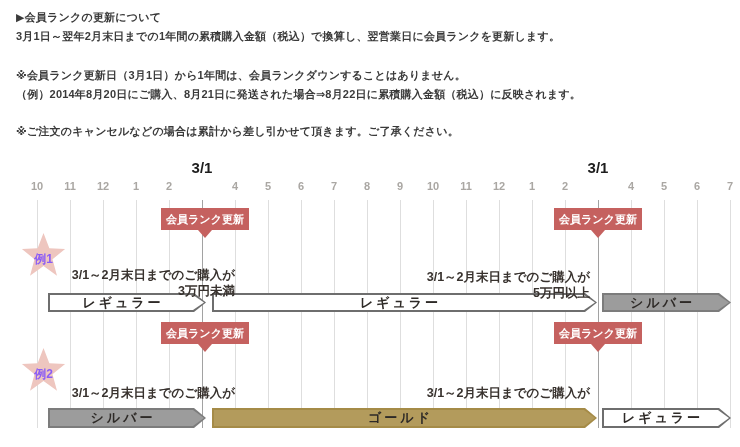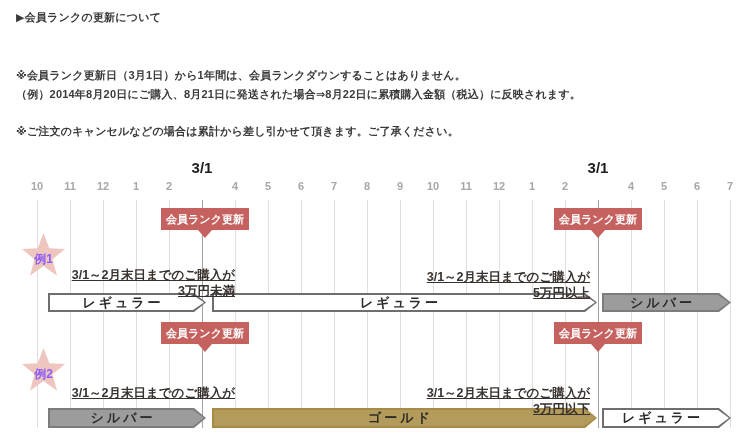--- a/index.html
+++ b/index.html
@@ -36,28 +36,29 @@
   .seg.gold .fill{background:#b39b5c;}
   .seg .lbl{position:absolute;inset:0;display:flex;align-items:center;justify-content:center;
     font-size:13px;font-weight:bold;color:#2e2a27;letter-spacing:3px;padding-right:8px;}
   .star{position:absolute;left:21px;width:45px;height:46px;z-index:5;}
   .star .shape5{position:absolute;inset:0;background:#eec6bf;
     clip-path:polygon(50% 0%,63% 33%,98% 35%,70% 57%,80% 93%,50% 72%,20% 93%,30% 57%,2% 35%,37% 33%);}
   .star .lbl{position:absolute;inset:0;display:flex;align-items:center;justify-content:center;
     padding-top:6px;font-size:12px;font-weight:bold;color:#8b5cf6;}
   .cap{position:absolute;width:210px;text-align:right;font-size:12.5px;font-weight:bold;
     color:#38322e;line-height:15.5px;z-index:4;white-space:nowrap;}
-  .cap span{display:block;text-decoration:underline;}
+  .cap span{display:block;}
 </style>
 </head>
 <body>
 
 <div class="page">
 
   <div class="tline" style="top:10px;">▶会員ランクの更新について</div>
+  <div class="tline" style="top:29px;">3月1日～翌年2月末日までの1年間の累積購入金額（税込）で換算し、翌営業日に会員ランクを更新します。</div>
   <div class="tline" style="top:68px;">※会員ランク更新日（3月1日）から1年間は、会員ランクダウンすることはありません。</div>
   <div class="tline" style="top:87px;">（例）2014年8月20日にご購入、8月21日に発送された場合⇒8月22日に累積購入金額（税込）に反映されます。</div>
   <div class="tline" style="top:124px;">※ご注文のキャンセルなどの場合は累計から差し引かせて頂きます。ご了承ください。</div>
 
   <div class="diagram">
 
     <div class="gl" style="left:37px"></div>
     <div class="gl" style="left:70px"></div>
     <div class="gl" style="left:103px"></div>
     <div class="gl" style="left:136px"></div>
@@ -153,17 +154,16 @@
     </div>
     <div class="star" style="top:348px">
       <div class="shape5"></div>
       <span class="lbl">例2</span>
     </div>
     <div class="cap" style="left:25px;top:386px">
       <span>3/1～2月末日までのご購入が</span>
     </div>
     <div class="cap" style="left:380px;top:386px">
       <span>3/1～2月末日までのご購入が</span>
-      <span>3万円以下</span>
     </div>
 
   </div>
 </div>
 
 </body></html>

